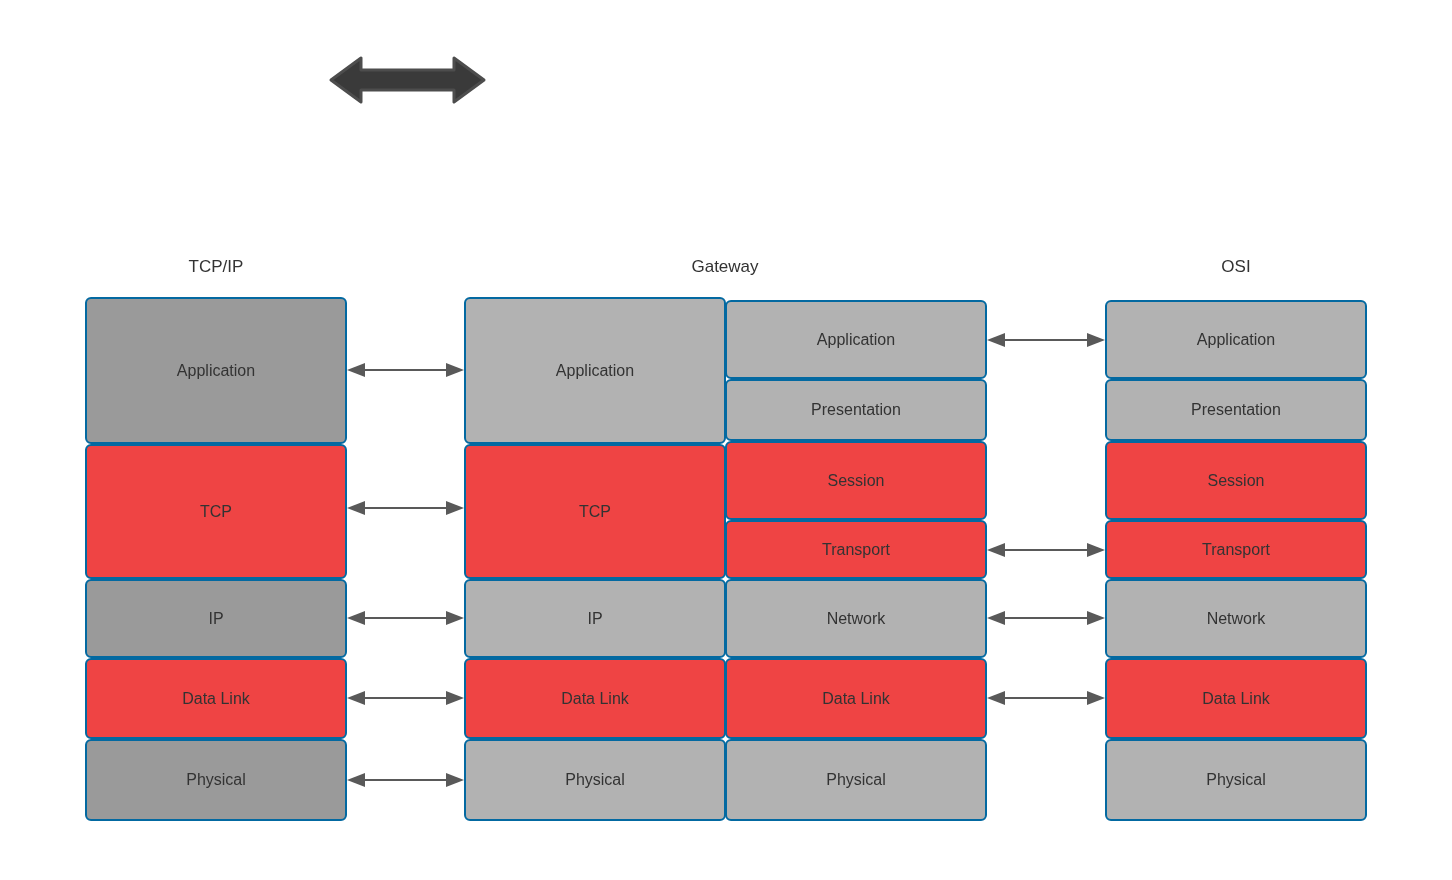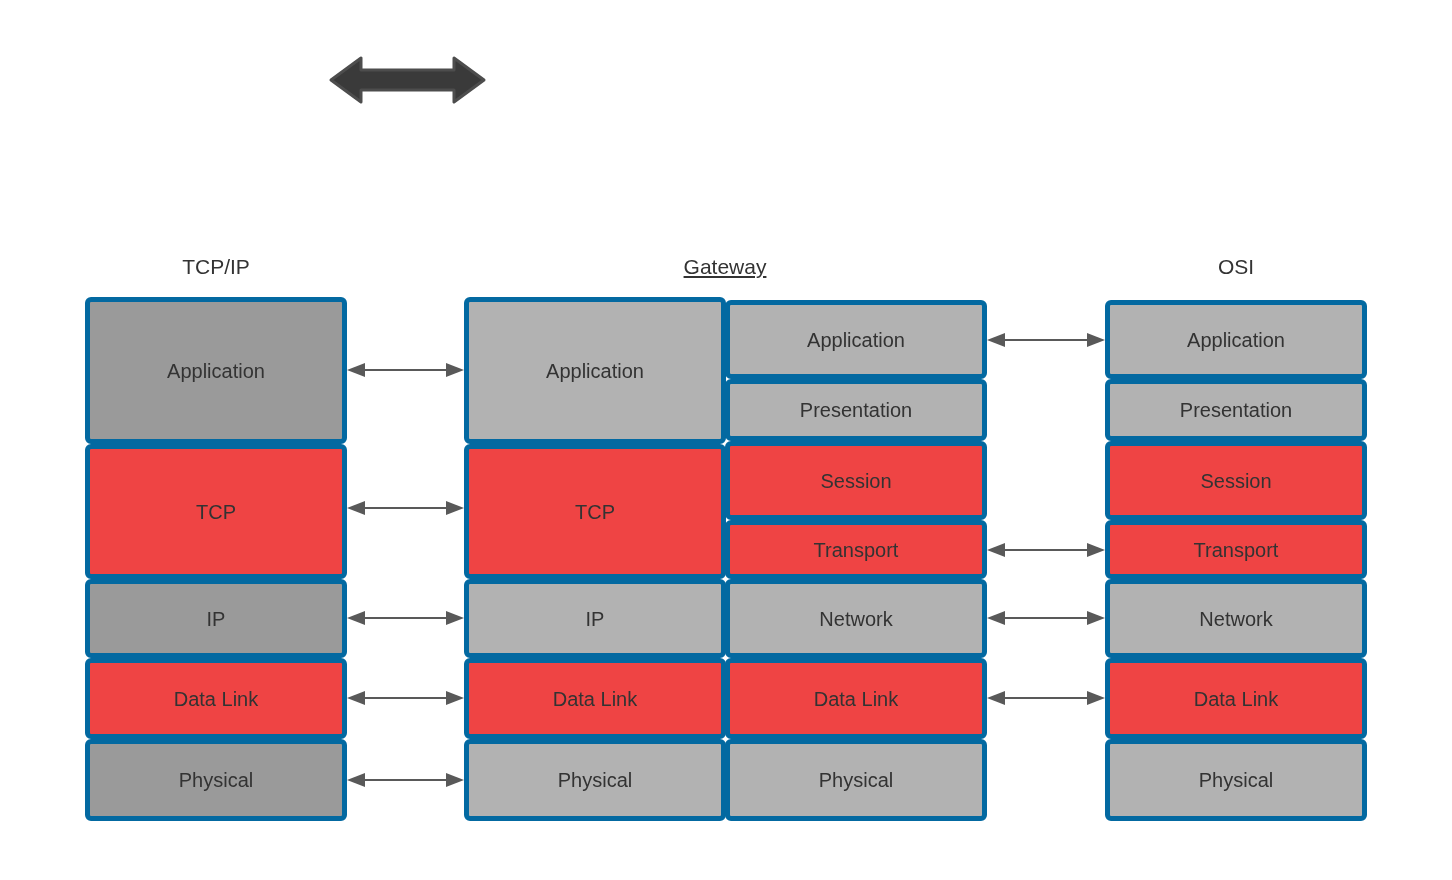--- a/index.html
+++ b/index.html
@@ -18,35 +18,35 @@
   #stage {
     position: absolute;
     left: 0; top: 0;
     width: 1452px;
     height: 880px;
   }
 
   .col-title {
     position: absolute;
     text-align: center;
-    font-size: 21px;
+    font-size: 17px;
     color: #333333;
     line-height: 20px;
     white-space: nowrap;
   }
 
   .layer-box {
     position: absolute;
     box-sizing: border-box;
-    border: 5px solid #0369a1;
+    border: 2px solid #0369a1;
     border-radius: 6px;
     display: flex;
     align-items: center;
     justify-content: center;
-    font-size: 20px;
+    font-size: 16px;
     color: #333333;
     line-height: 20px;
     text-align: center;
     background: #ffffff;
   }
   .fill-dark  { background: #9a9a9a; }
   .fill-light { background: #b2b2b2; }
   .fill-white { background: #ef4444; }
 
   
@@ -68,21 +68,21 @@
 
 <div id="stage">
 
   <div class="big-arrow" style="left:325px; top:52px;">
     <svg width="165" height="56" viewBox="0 0 165 56">
       <path d="M 36 6 L 36 18 L 129 18 L 129 6 L 159 28 L 129 50 L 129 38 L 36 38 L 36 50 L 6 28 Z" fill="#3a3a3a" stroke="#4d4d4d" stroke-width="3" stroke-linejoin="round"></path>
     </svg>
   </div>
 
   <div class="col-title" style="left:85px; top:257px; width:262px;">TCP/IP</div>
-  <div class="col-title" style="left:464px; top:257px; width:522px;text-decoration:underline;">Gateway</div>
+  <div class="col-title" style="left:464px; top:257px; width:522px;">Gateway</div>
   <div class="col-title" style="left:1105px; top:257px; width:262px;">OSI</div>
 
   <div class="layer-box fill-dark" style="left:85px;  top:297px; width:262px; height:147px;">Application</div>
   <div class="layer-box fill-white" style="left:85px;  top:444px; width:262px; height:135px;">TCP</div>
   <div class="layer-box fill-dark" style="left:85px;  top:579px; width:262px; height:79px;">IP</div>
   <div class="layer-box fill-white" style="left:85px;  top:658px; width:262px; height:81px;">Data Link</div>
   <div class="layer-box fill-dark" style="left:85px;  top:739px; width:262px; height:82px;">Physical</div>
 
   <div class="layer-box fill-light" style="left:464px; top:297px; width:262px; height:147px;">Application</div>
   <div class="layer-box fill-white" style="left:464px; top:444px; width:262px; height:135px;">TCP</div>

